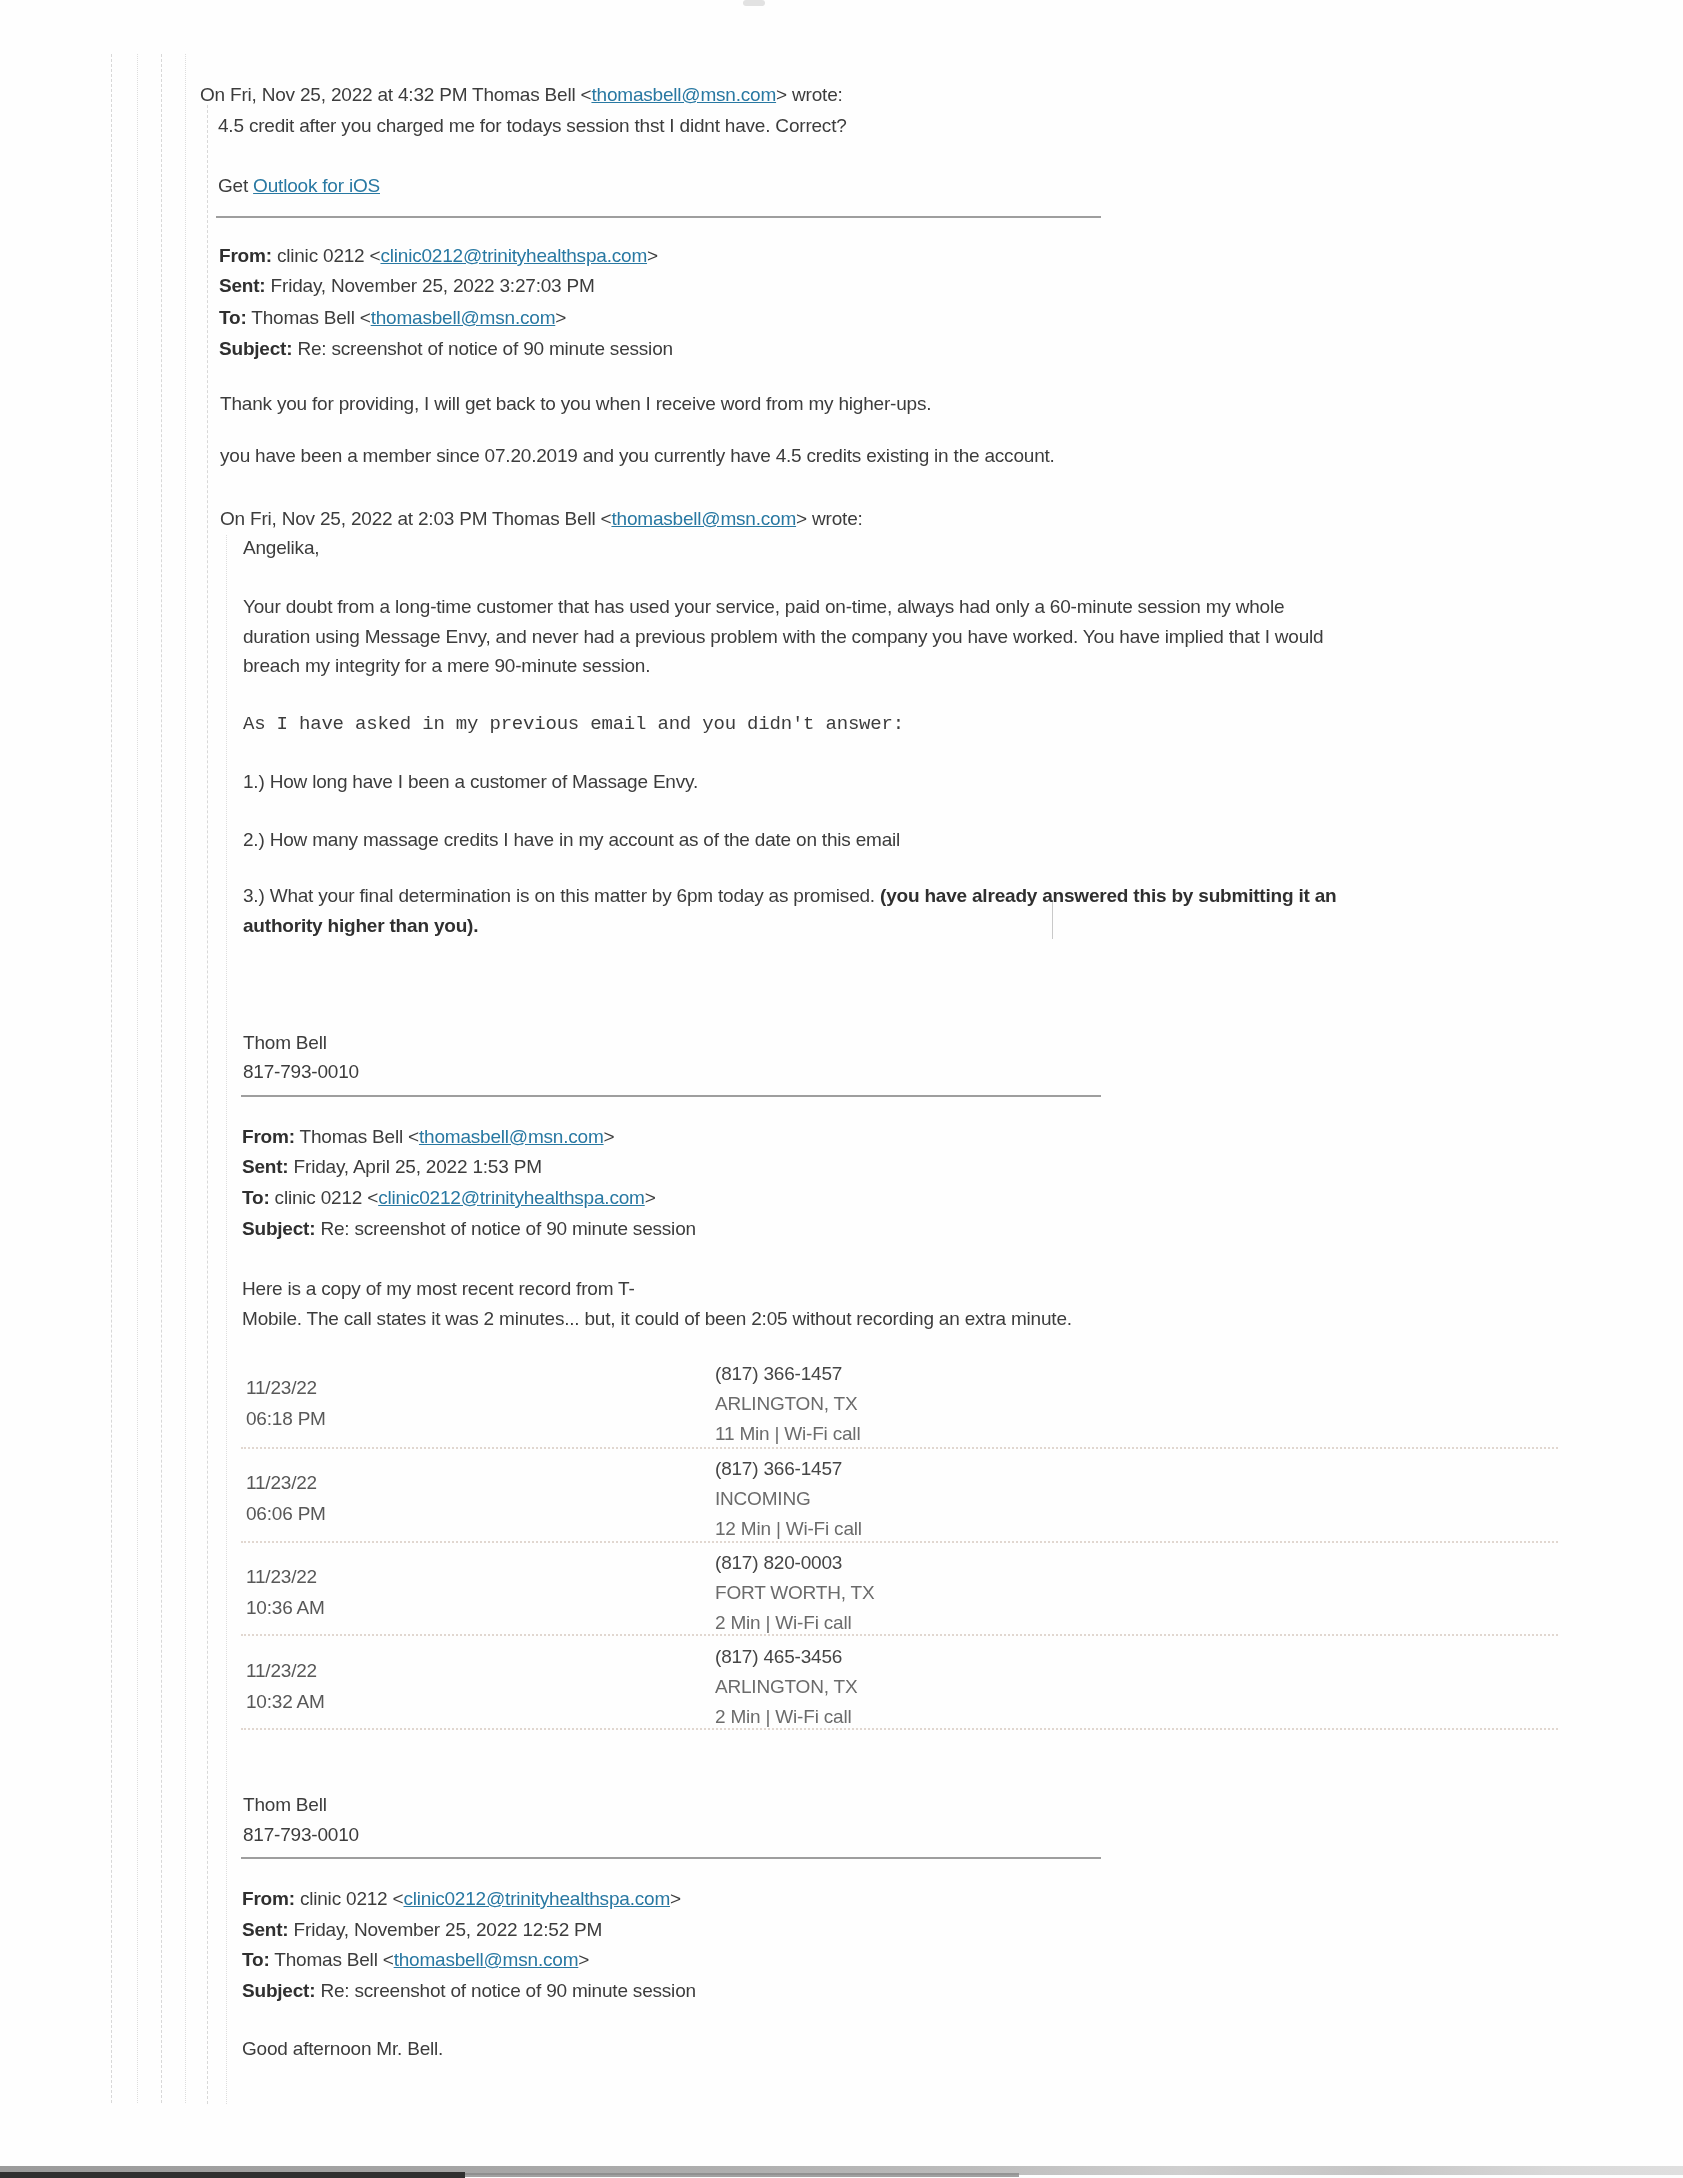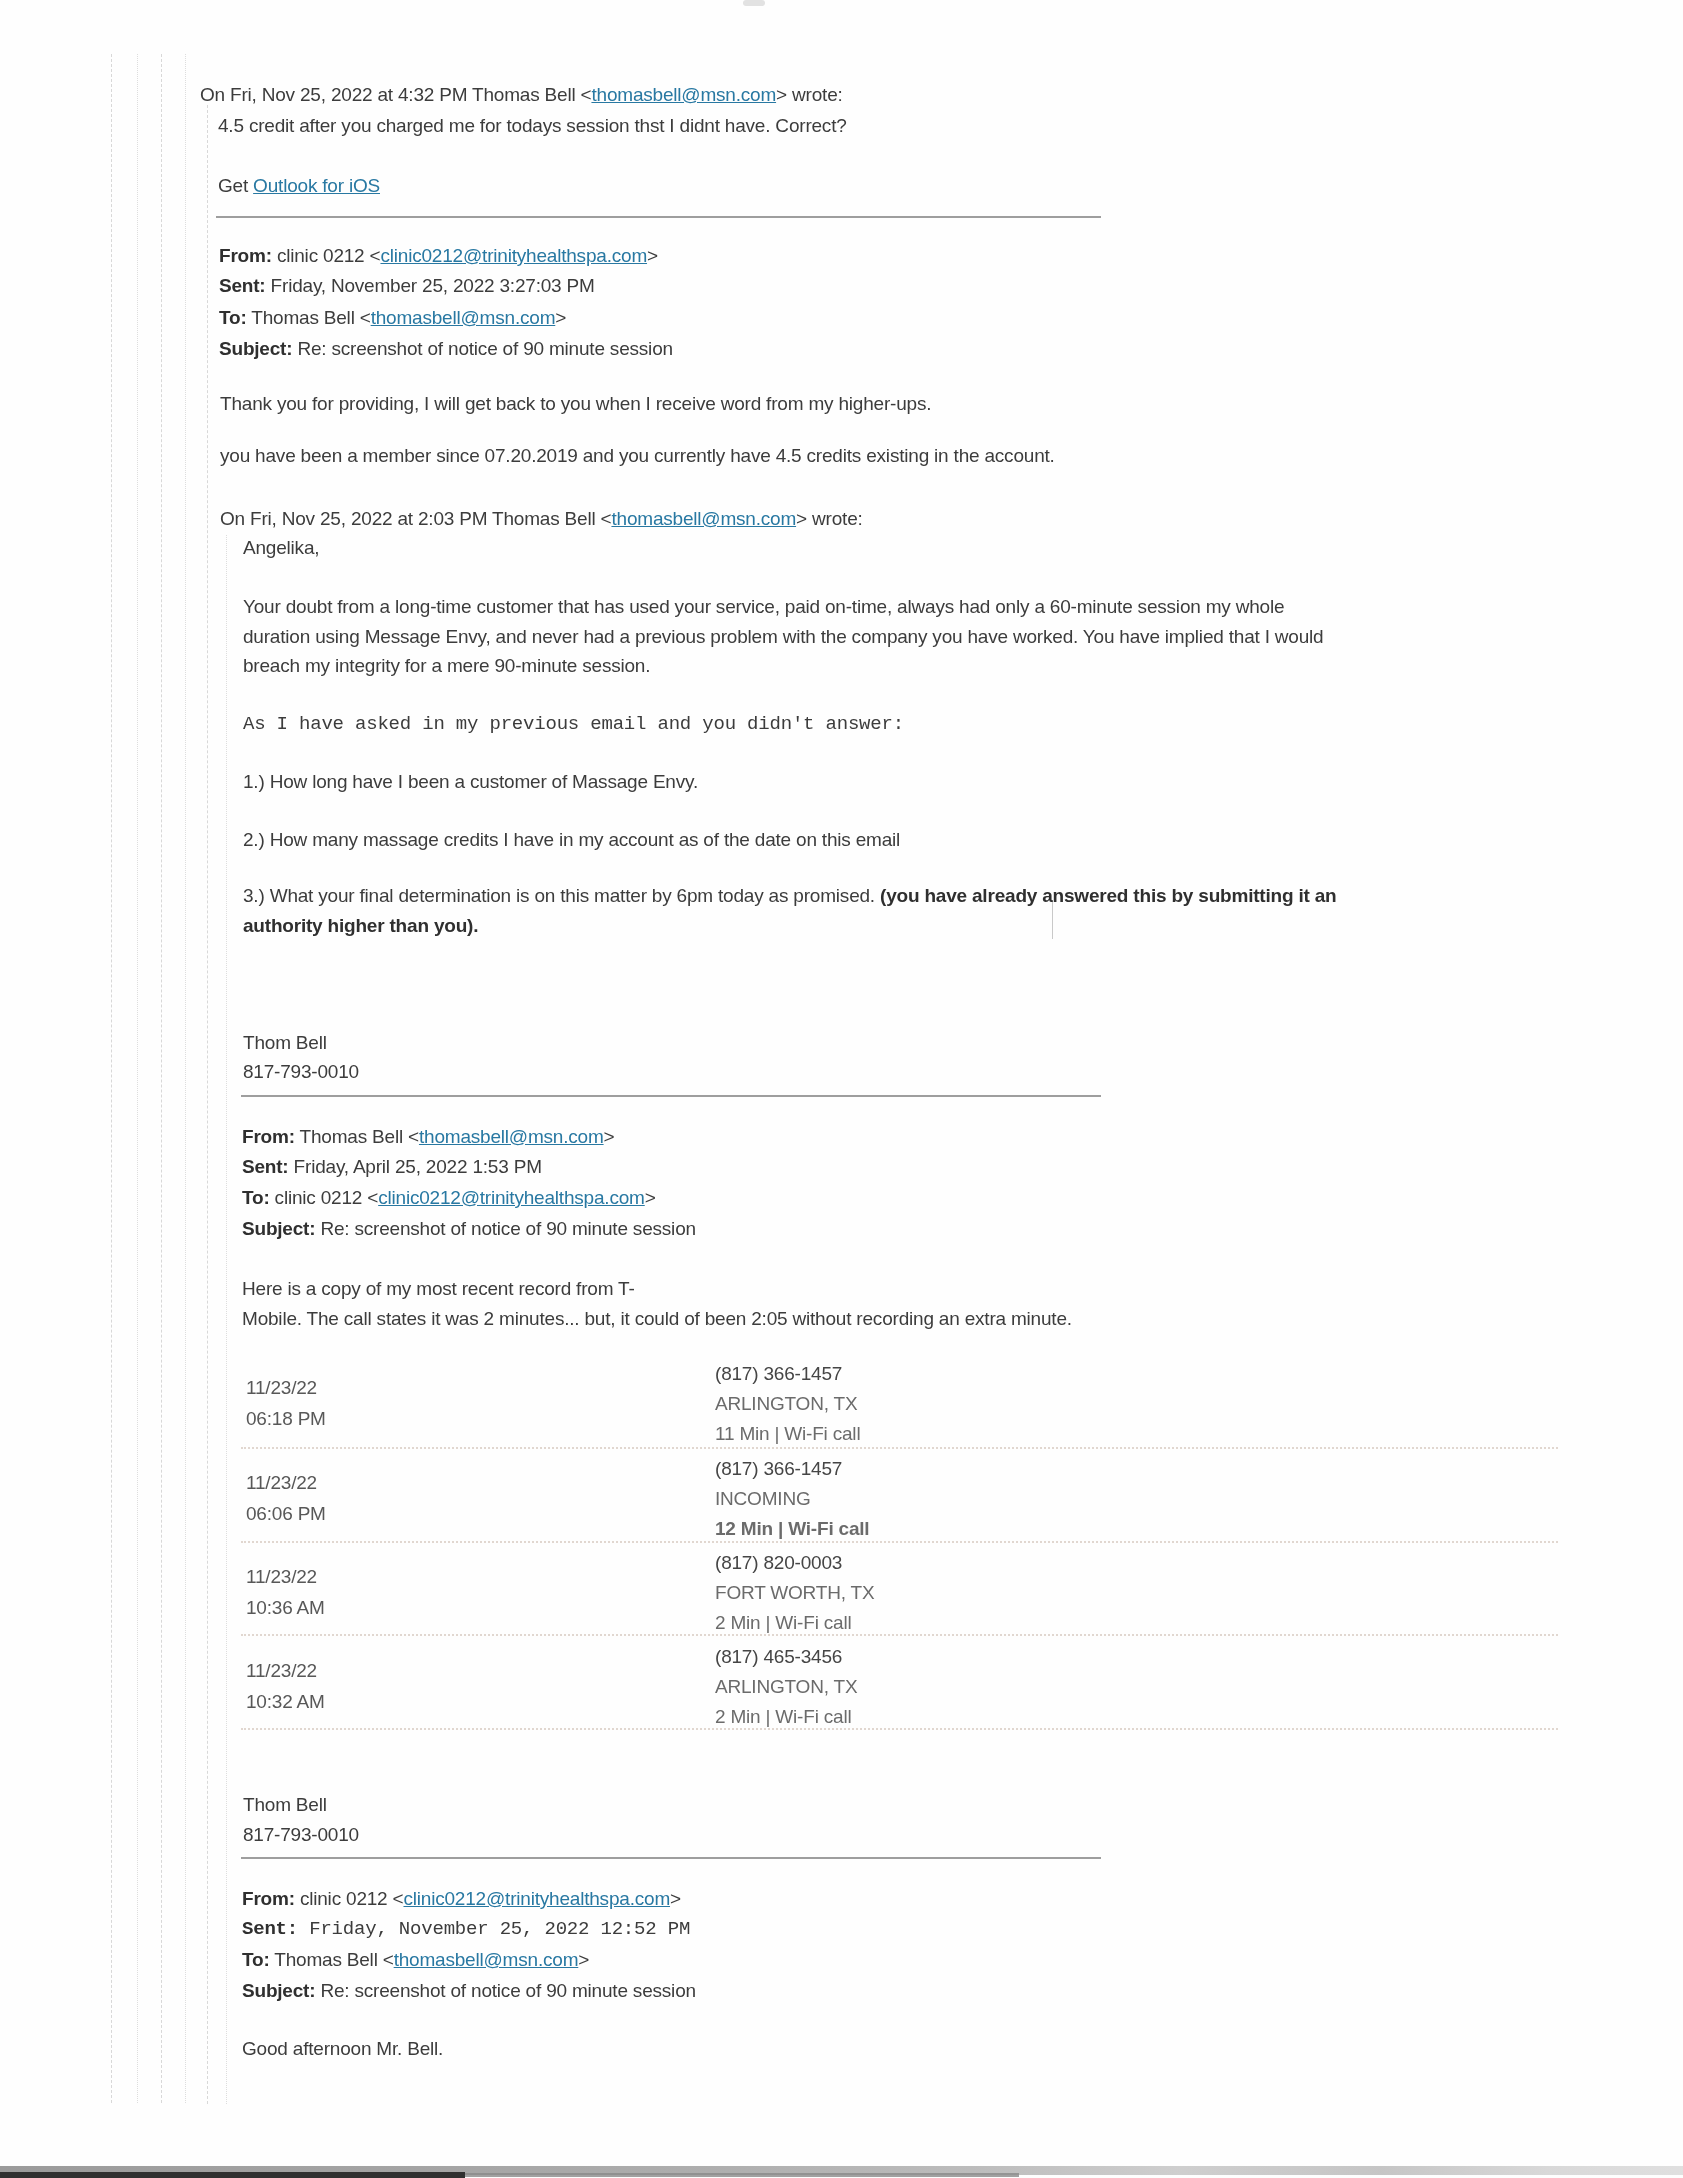--- a/index.html
+++ b/index.html
@@ -106,21 +106,21 @@
   <div class="ln rec-sub" style="left:715px;top:1392px;">ARLINGTON, TX</div>
   <div class="ln rec-sub" style="left:715px;top:1422px;">11 Min | Wi-Fi call</div>
 </div>
 <div class="rsep" style="left:241px;top:1447px;width:1317px;"></div>
 
 <div>
   <div class="ln rec-date" style="left:246px;top:1471px;">11/23/22</div>
   <div class="ln rec-date" style="left:246px;top:1502px;text-align:right;">06:06 PM</div>
   <div class="ln rec-phone" style="left:715px;top:1457px;">(817) 366-1457</div>
   <div class="ln rec-sub" style="left:715px;top:1487px;">INCOMING</div>
-  <div class="ln rec-sub" style="left:715px;top:1517px;font-weight:bold;">12 Min | Wi-Fi call</div>
+  <div class="ln rec-sub" style="left:715px;top:1517px;">12 Min | Wi-Fi call</div>
 </div>
 <div class="rsep" style="left:241px;top:1541px;width:1317px;"></div>
 
 <div>
   <div class="ln rec-date" style="left:246px;top:1565px;">11/23/22</div>
   <div class="ln rec-date" style="left:246px;top:1596px;">10:36 AM</div>
   <div class="ln rec-phone" style="left:715px;top:1551px;">(817) 820-0003</div>
   <div class="ln rec-sub" style="left:715px;top:1581px;">FORT WORTH, TX</div>
   <div class="ln rec-sub" style="left:715px;top:1611px;">2 Min | Wi-Fi call</div>
 </div>
@@ -136,21 +136,21 @@
 <div class="rsep" style="left:241px;top:1728px;width:1317px;"></div>
 
 <div class="ln" style="left:243px;top:1793px;">Thom Bell</div>
 <div class="ln" style="left:243px;top:1823px;">817-793-0010</div>
 
 <div class="divider" style="left:241px;top:1857px;width:860px;"></div>
 
 <div class="ln" style="left:242px;top:1887px;">
   <span class="b">From:</span><span> clinic 0212 &lt;</span><a class="lnk">clinic0212@trinityhealthspa.com</a><span>&gt;</span>
 </div>
-<div class="ln" style="left:242px;top:1918px;font-family:Liberation Mono, monospace;">
+<div class="ln" style="left:242px;top:1918px;">
   <span class="b">Sent:</span><span> Friday, November 25, 2022 12:52 PM</span>
 </div>
 <div class="ln" style="left:242px;top:1948px;">
   <span class="b">To:</span><span> Thomas Bell &lt;</span><a class="lnk">thomasbell@msn.com</a><span>&gt;</span>
 </div>
 <div class="ln" style="left:242px;top:1979px;">
   <span class="b">Subject:</span><span> Re: screenshot of notice of 90 minute session</span>
 </div>
 <div class="ln" style="left:242px;top:2037px;">Good afternoon Mr. Bell.</div>
 

